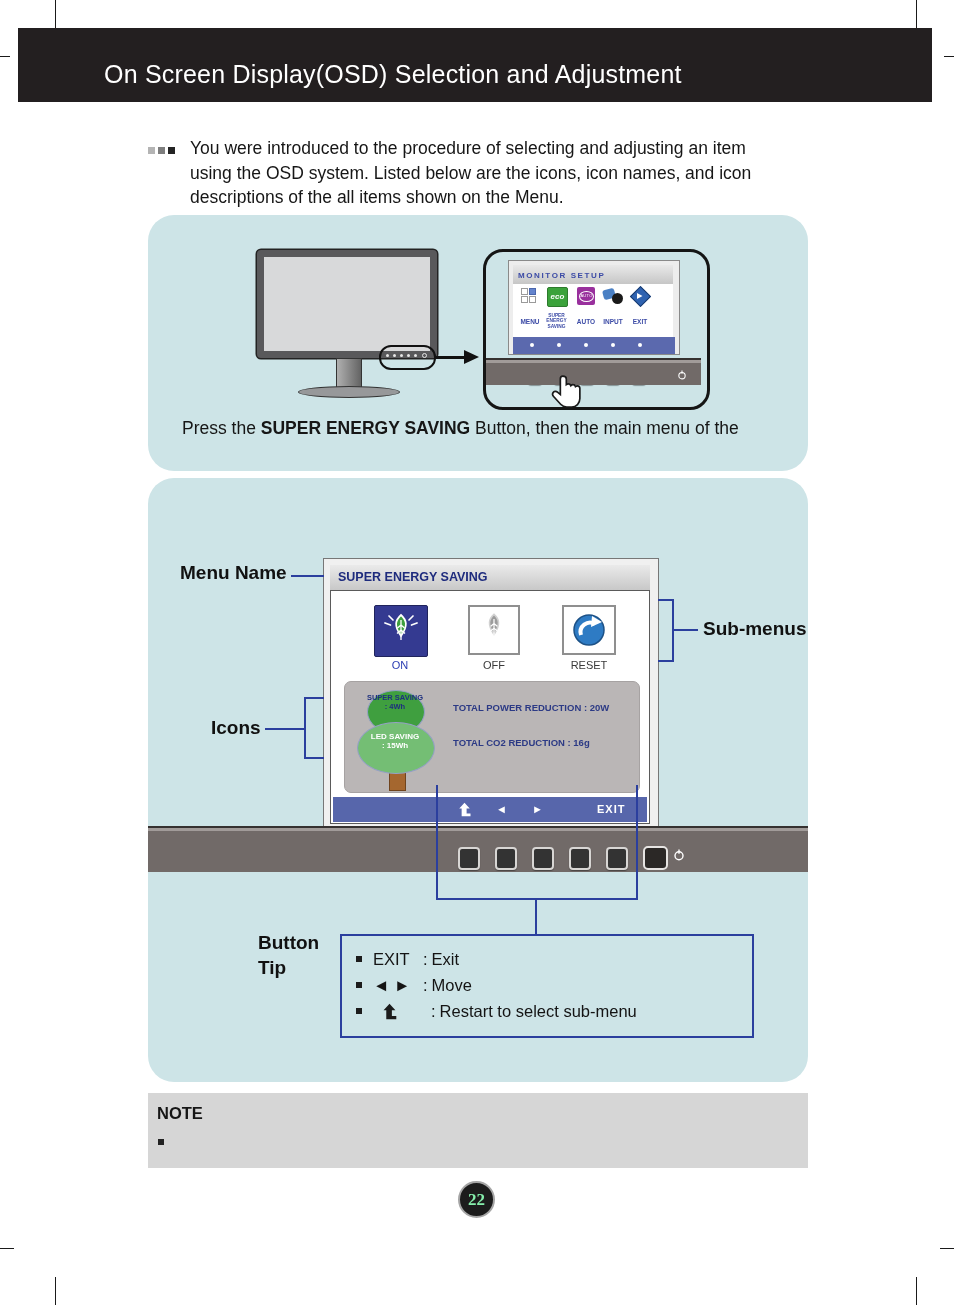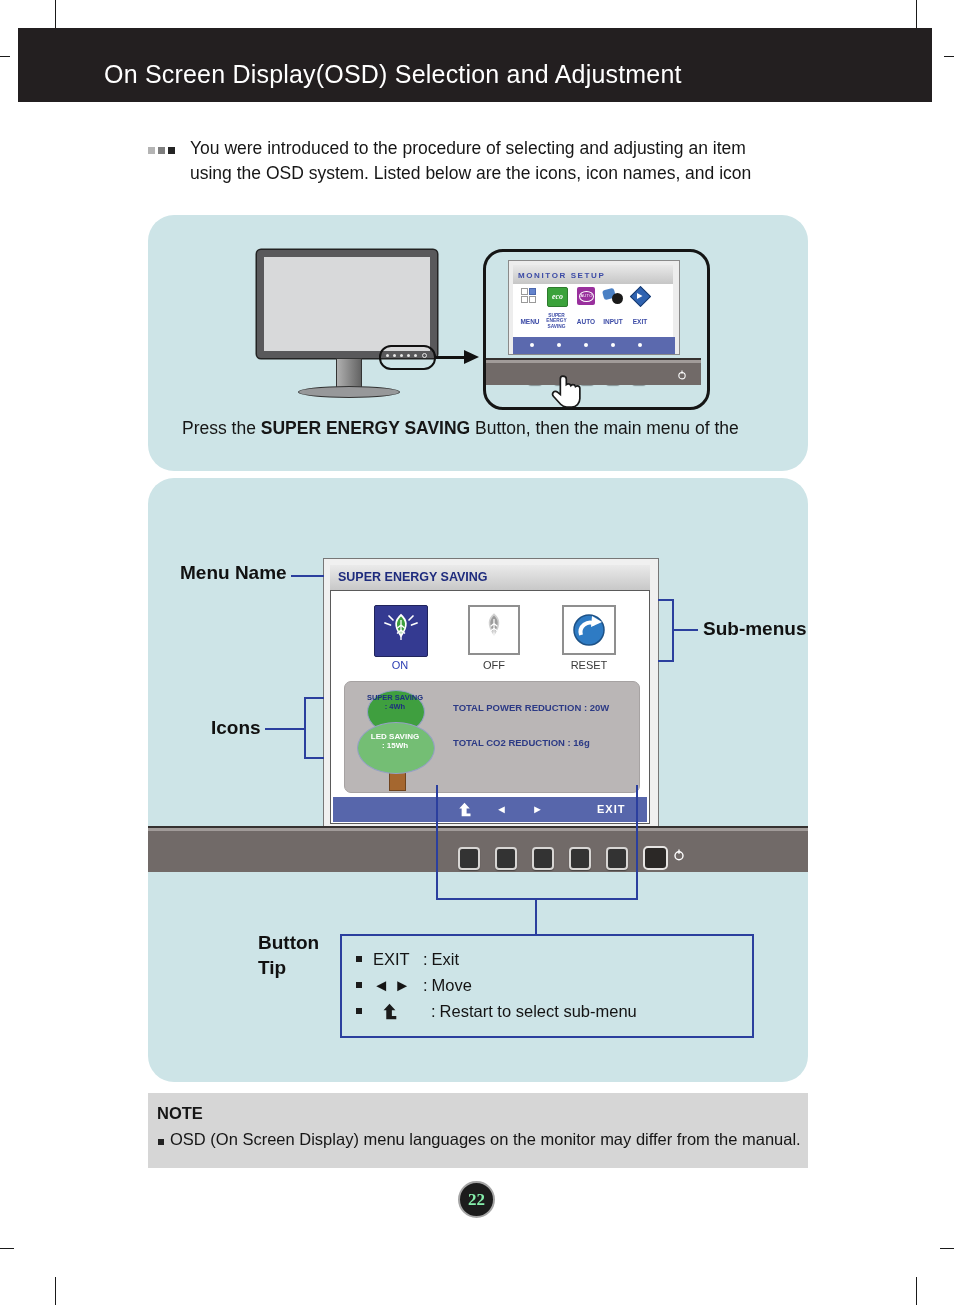--- a/index.html
+++ b/index.html
@@ -95,20 +95,21 @@
   </div>
 
   <div class="a" style="left:148px;top:147px;width:30px;height:8px;">
     <div class="a" style="left:0;top:0;width:7px;height:7px;background:#b4b4b4;"></div>
     <div class="a" style="left:10px;top:0;width:7px;height:7px;background:#7e7e7e;"></div>
     <div class="a" style="left:20px;top:0;width:7px;height:7px;background:#242424;"></div>
   </div>
   <div class="a" style="left:190px;top:136px;">
     <div class="intro-line">You were introduced to the procedure of selecting and adjusting an item</div>
     <div class="intro-line">using the OSD system. Listed below are the icons, icon names, and icon</div>
+    <div class="intro-line">descriptions of the all items shown on the Menu.</div>
   </div>
 
   <div class="a bluebox" style="left:148px;top:215px;width:660px;height:256px;"></div>
 
   <div class="a mon-frame" style="left:257px;top:250px;width:166px;height:94px;"></div>
   <div class="a mon-neck" style="left:336px;top:358px;width:24px;height:29px;"></div>
   <div class="a mon-base" style="left:298px;top:386px;width:100px;height:10px;"></div>
   <div class="a oval" style="left:379px;top:345px;width:53px;height:21px;"></div>
   <div class="a" style="left:386px;top:354px;width:44px;height:4px;">
     <div class="a odot" style="left:0;top:0;"></div>
@@ -147,21 +148,21 @@
       <div class="a fdot" style="left:125px;top:6px;"></div>
     </div>
   </div>
 
   <div class="a" style="left:521px;top:288px;width:17px;height:17px;z-index:3;">
     <div class="a gridsq" style="left:0;top:0;"></div>
     <div class="a gridsq fill" style="left:8px;top:0;"></div>
     <div class="a gridsq" style="left:0;top:8px;"></div>
     <div class="a gridsq" style="left:8px;top:8px;"></div>
   </div>
-  <div class="a eco1" style="left:547px;top:287px;width:19px;height:18px;z-index:3;font-family:Liberation Serif, serif;">eco</div>
+  <div class="a eco1" style="left:547px;top:287px;width:19px;height:18px;z-index:3;">eco</div>
   <div class="a auto1" style="left:577px;top:287px;width:18px;height:18px;z-index:3;">
     <div class="a auto-ell" style="left:2px;top:4px;width:13px;height:9px;">AUTO</div>
   </div>
   <div class="a" style="left:603px;top:287px;width:20px;height:18px;z-index:3;">
     <div class="a inp-blob" style="left:0;top:2px;width:12px;height:10px;"></div>
     <div class="a inp-circ" style="left:9px;top:6px;width:11px;height:11px;"></div>
   </div>
   <div class="a" style="left:631px;top:287px;width:18px;height:18px;z-index:3;">
     <div class="a diam" style="left:2px;top:2px;width:13px;height:13px;"></div>
     <svg class="a" style="left:5px;top:5px;" width="8" height="8" viewBox="0 0 8 8">
@@ -303,20 +304,19 @@
         </span>
         <span>:</span>
         <span class="tipdesc">Restart to select sub-menu</span>
       </div>
     </div>
   </div>
 
   <div class="a notebox" style="left:148px;top:1093px;width:660px;height:75px;">
     <div class="a bold" style="left:9px;top:11px;font-size:16.5px;">NOTE</div>
     <div class="a" style="left:10px;top:46px;width:6px;height:6px;background:#222;"></div>
-    <div class="a" style="left:22px;top:37px;font-size:16.5px;white-space:nowrap;">OSD (On Screen Display) menu languages on the monitor may differ from the manual.</div>
   </div>
 
   <div class="a pgcirc" style="left:458px;top:1181px;width:33px;height:33px;">
     <span>22</span>
   </div>
 
 </div>
 
 </body></html>

